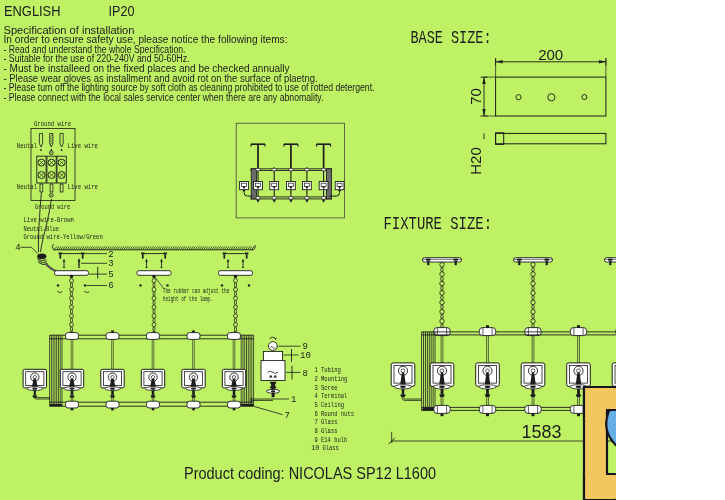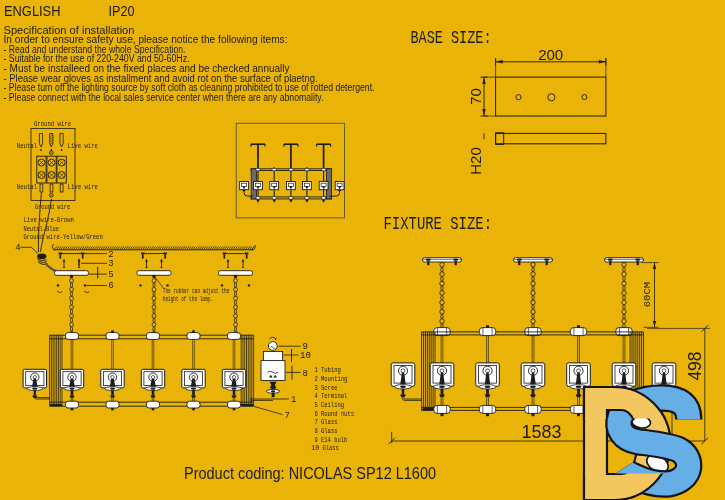--- a/index.html
+++ b/index.html
@@ -1,14 +1,14 @@
 <!DOCTYPE html>
 <html><head><meta charset="utf-8"><style>
 html,body{margin:0;padding:0;background:#ffffff;}
-#page{position:relative;width:725px;height:500px;background:#eab308;overflow:hidden;}
+#page{position:relative;width:616px;height:500px;background:#bef264;overflow:hidden;}
 </style></head><body>
 <div id="page">
 <svg width="725" height="500" viewBox="0 0 725 500">
 <text x="4" y="16" font-family="Liberation Sans, monospace" font-size="14.5" fill="#1c1c1c" textLength="56.5" lengthAdjust="spacingAndGlyphs">ENGLISH</text>
 <text x="108.5" y="16" font-family="Liberation Sans, monospace" font-size="14.5" fill="#1c1c1c" textLength="26" lengthAdjust="spacingAndGlyphs">IP20</text>
 <text x="3.5" y="33.8" font-family="Liberation Sans, monospace" font-size="10" fill="#1c1c1c" textLength="131" lengthAdjust="spacingAndGlyphs">Specification of installation</text>
 <text x="3.5" y="43.349999999999994" font-family="Liberation Sans, monospace" font-size="10" fill="#1c1c1c" textLength="284" lengthAdjust="spacingAndGlyphs">In order to ensure safety use, please notice the following items:</text>
 <text x="3.5" y="52.89999999999999" font-family="Liberation Sans, monospace" font-size="10" fill="#1c1c1c" textLength="182" lengthAdjust="spacingAndGlyphs">- Read and understand the whole Specification.</text>
 <text x="3.5" y="62.44999999999999" font-family="Liberation Sans, monospace" font-size="10" fill="#1c1c1c" textLength="186" lengthAdjust="spacingAndGlyphs">- Suitable for the use of 220-240V and 50-60Hz.</text>
 <text x="3.5" y="71.99999999999999" font-family="Liberation Sans, monospace" font-size="10" fill="#1c1c1c" textLength="286" lengthAdjust="spacingAndGlyphs">- Must be installeed on the fixed places and be checked annually</text>

